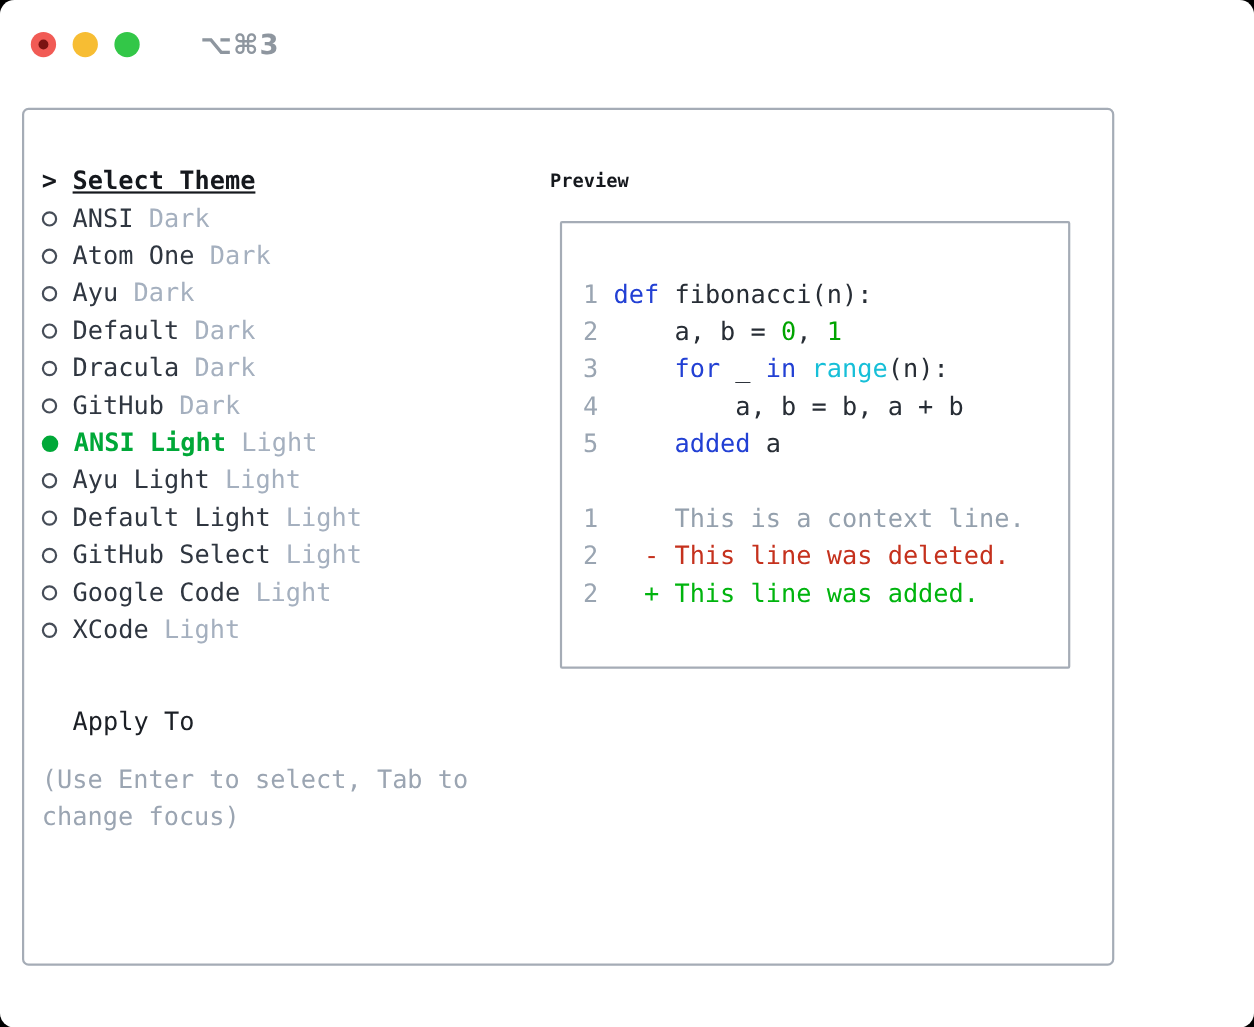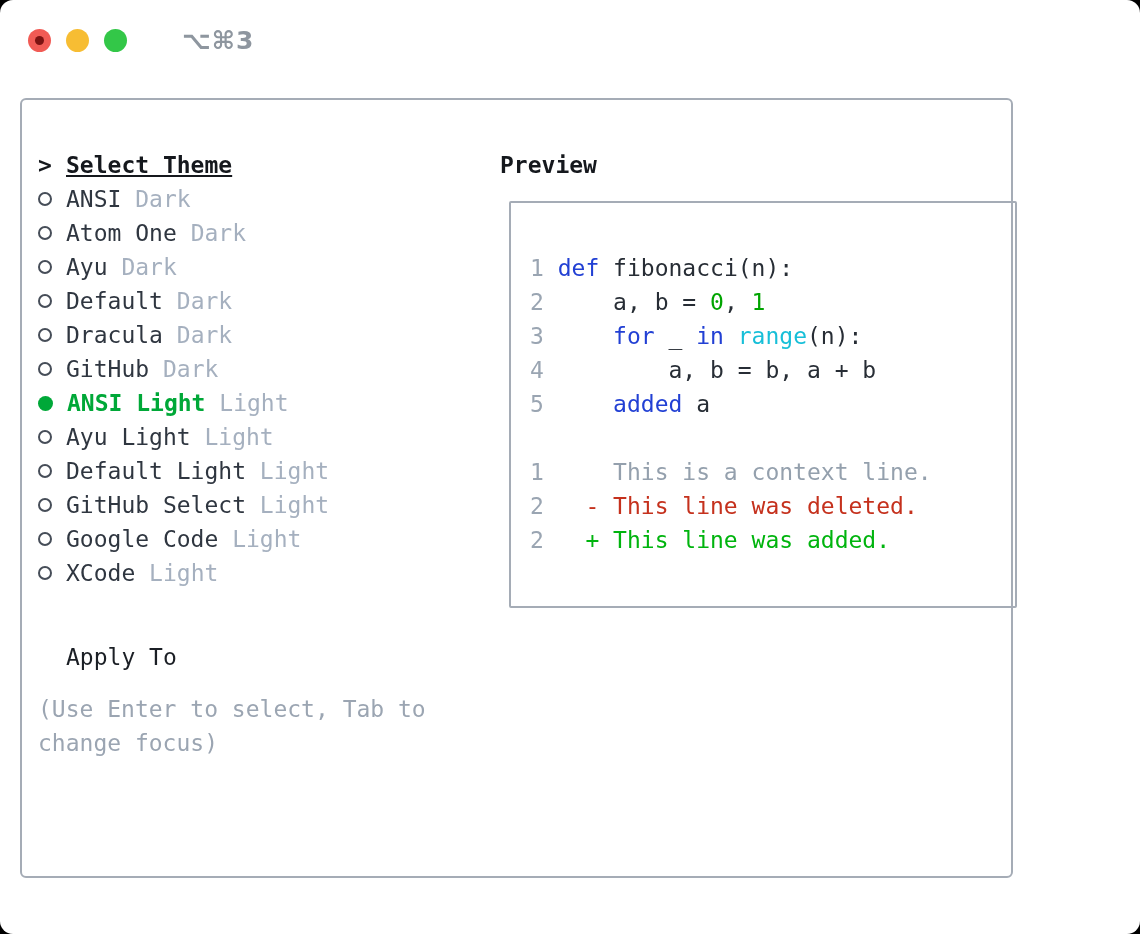--- a/index.html
+++ b/index.html
@@ -39,22 +39,22 @@
   .hdr-marker{width:14px;margin-right:14px;flex:0 0 14px;font-weight:700;color:var(--heading);}
   .hdr-text{font-weight:700;color:var(--heading);text-decoration:underline;}
   .item-name{color:var(--item);text-align:right;}
   .item-name.sel{color:var(--accent-green);font-weight:bold;}
   .item-variant{color:var(--variant);}
   .apply-hdr{color:#1b1f25;margin-top:32px;}
   .hint-row{color:var(--hint);}
   .spacer{height:34px;}
   
   .preview-title{position:absolute;left:478px;top:48px;height:34px;line-height:34px;
-    font-size:23px;font-weight:700;color:var(--heading);}
-  .preview-box{position:absolute;left:487px;top:101px;width:508px;height:407px;
+    font-size:17px;font-weight:700;color:var(--heading);}
+  .preview-box{position:absolute;left:487px;top:101px;width:464px;height:407px;
     border:2px solid var(--border);border-radius:2px;padding:48px 0 0 19px;overflow:hidden;}
   .pline{height:34px;line-height:34px;font-size:23px;white-space:pre;}
   .c-ln{color:var(--linenum);}
   .c-pl{color:#272d35;}
   .c-kw{color:var(--kw);}
   .c-builtin{color:var(--builtin);}
   .c-num{color:var(--number);}
   .c-context{color:var(--context);}
   .c-deleted{color:var(--deleted);}
   .c-added{color:var(--added);}

